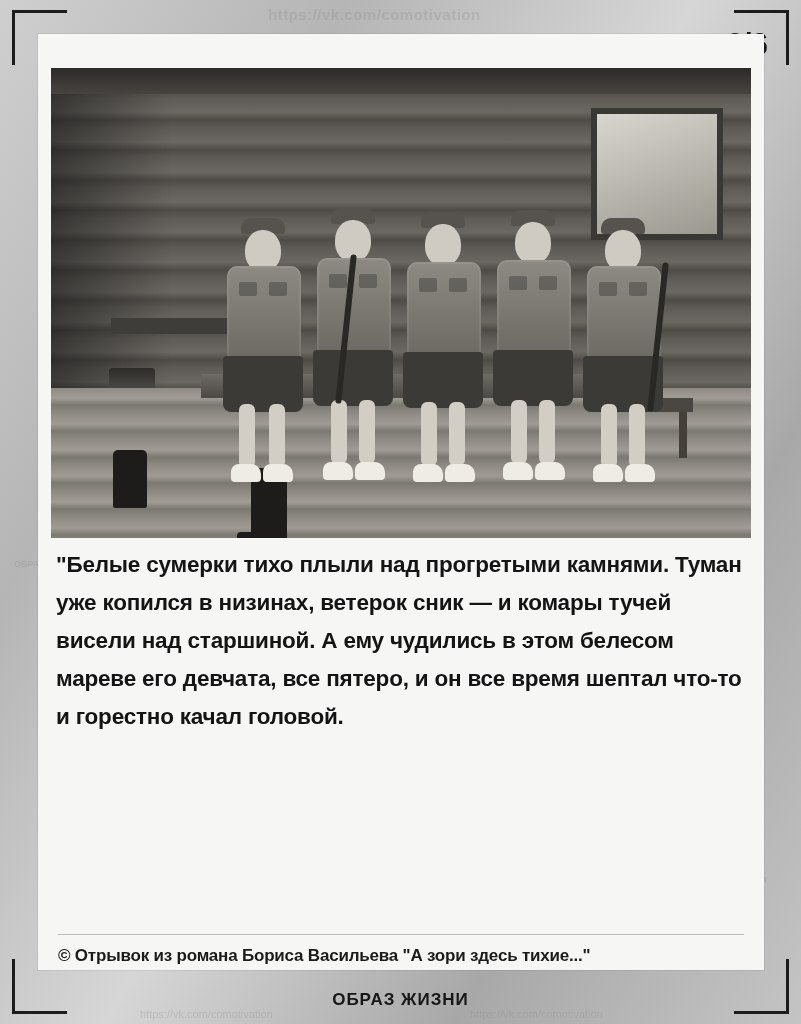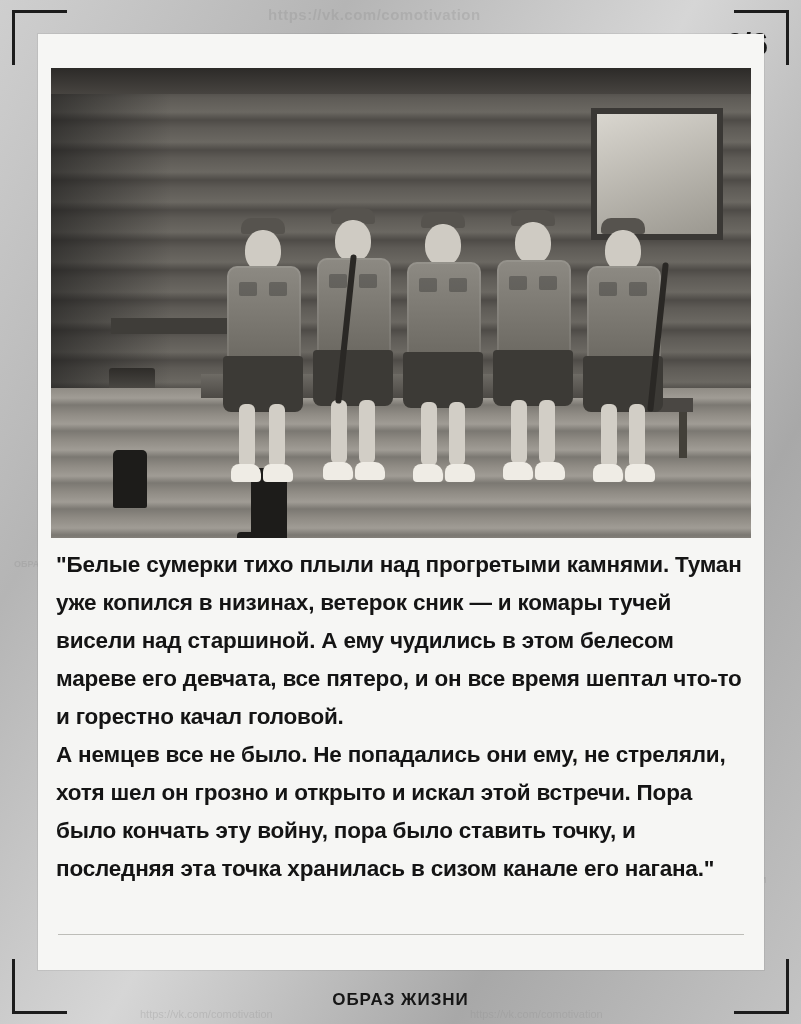--- a/index.html
+++ b/index.html
@@ -335,21 +335,21 @@
         <div class="s-leg" style="left:22px; top:186px;"></div>
         <div class="s-leg" style="left:50px; top:186px;"></div>
         <div class="s-shoe" style="left:14px; top:246px;"></div>
         <div class="s-shoe" style="left:46px; top:246px;"></div>
         <div class="s-rifle" style="left:76px; top:44px;"></div>
       </div>
     </div>
 
     <div class="text-block">
       <p>"Белые сумерки тихо плыли над прогретыми камнями. Туман уже копился в низинах, ветерок сник — и комары тучей висели над старшиной. А ему чудились в этом белесом мареве его девчата, все пятеро, и он все время шептал что-то и горестно качал головой.</p>
-      <p>А немцев все не было. Не попадались они ему, не стреляли, хотя шел он грозно и открыто и искал этой встречи. Пора было кончать эту войну, пора было ставить точку, и последняя эта точка хранилась в сизом канале его нагана."</p>
     </div>
 
     <div class="divider"></div>
 
+    <div class="credit">© Отрывок из романа Бориса Васильева "А зори здесь тихие..."</div>
   </div>
 
   <div class="footer-brand">ОБРАЗ ЖИЗНИ</div>
 </div>
 
 </body></html>

